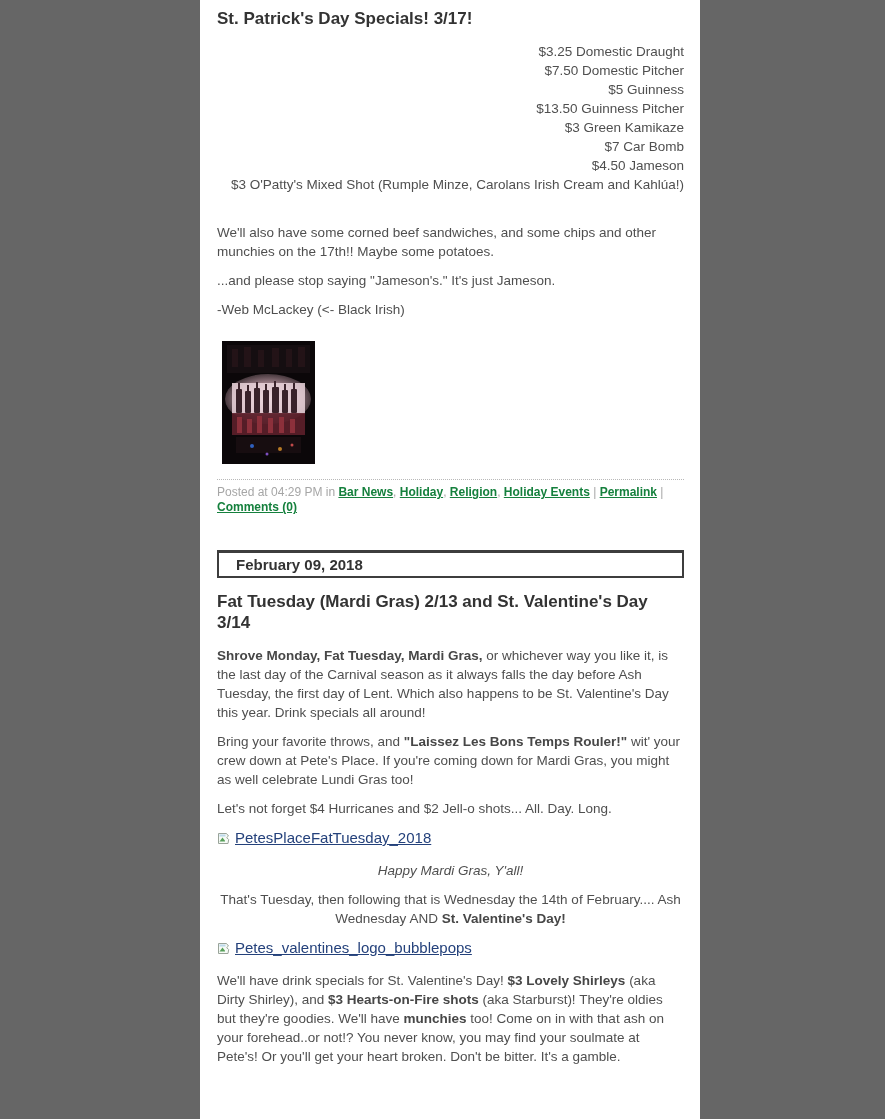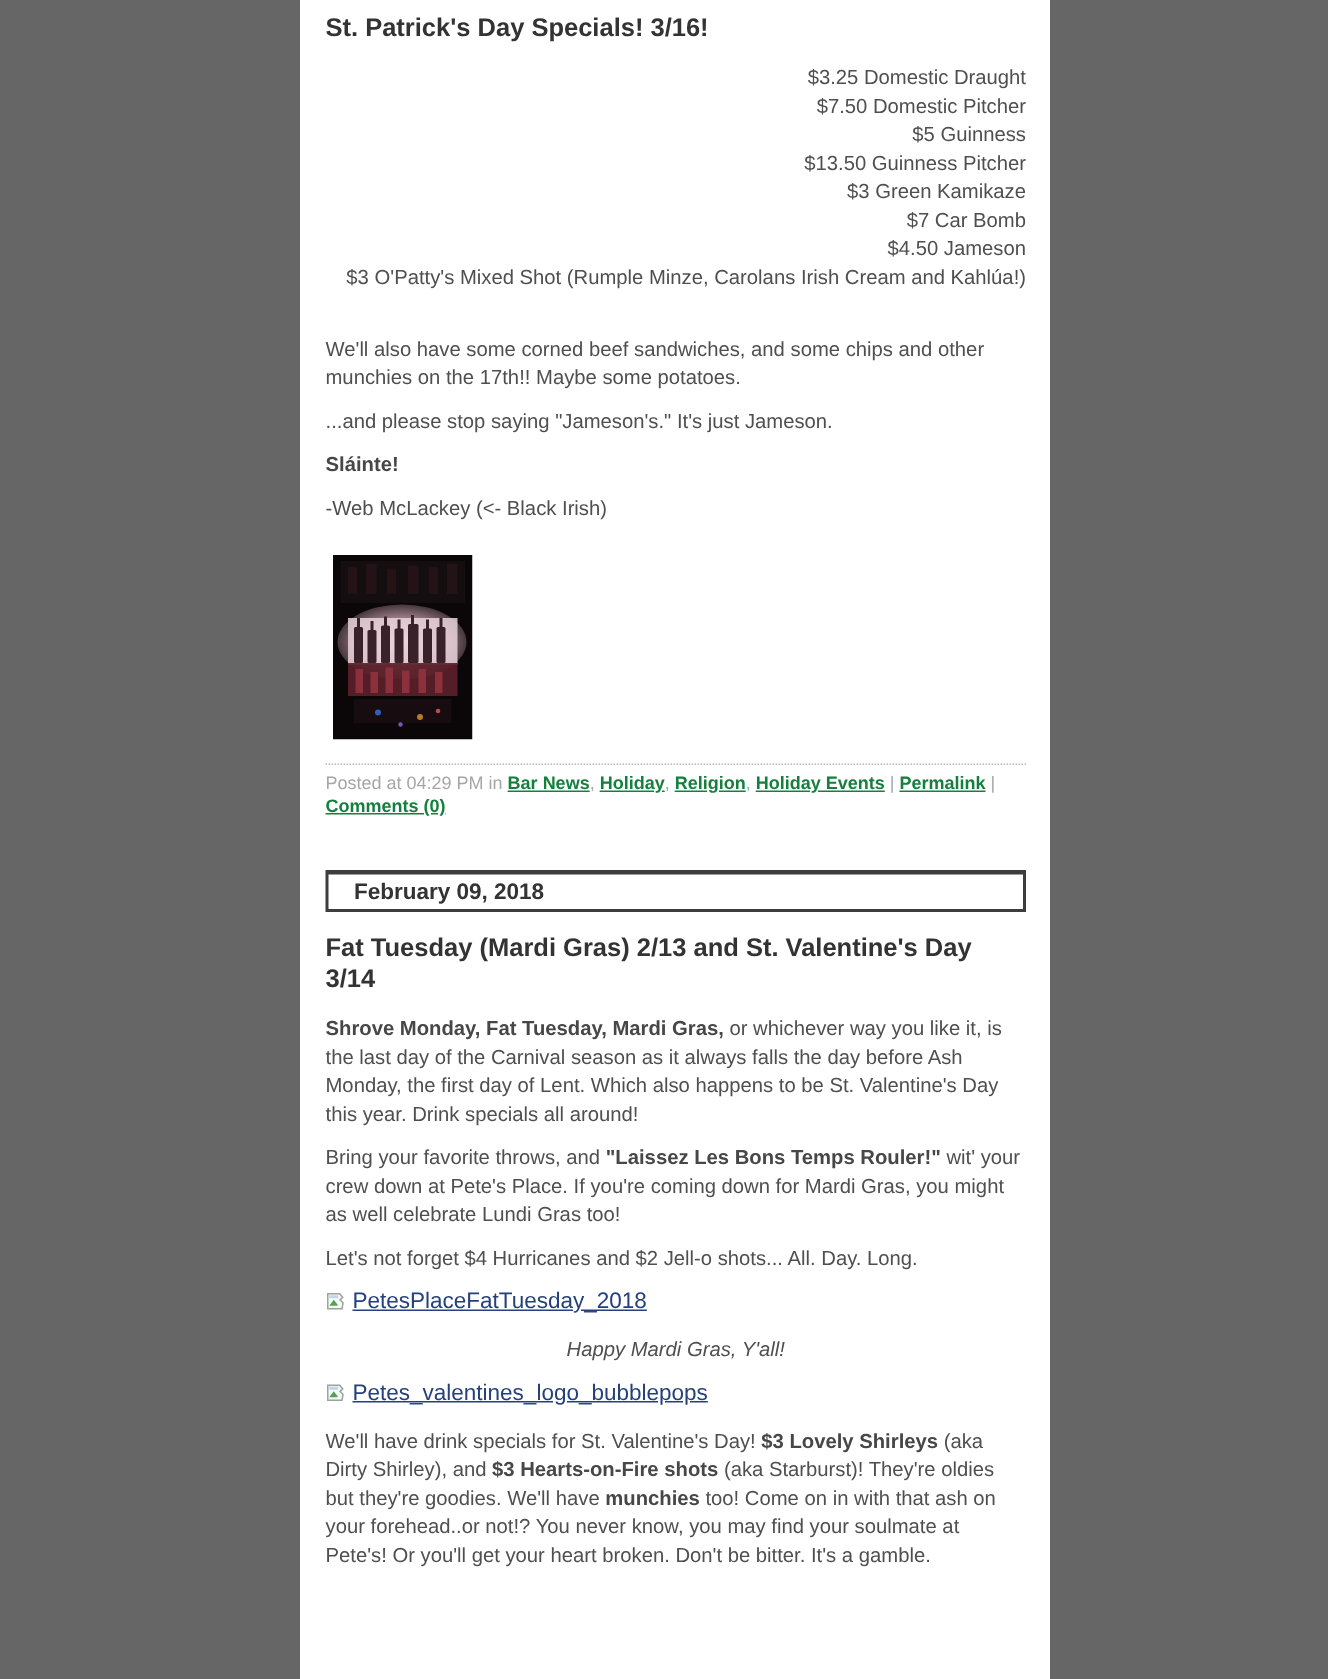--- a/index.html
+++ b/index.html
@@ -52,38 +52,37 @@
     color:#24417b; font-weight:normal; text-decoration:underline;
     font-size:15px; cursor:pointer;
   }
 </style>
 </head>
 <body>
 
 <div class="content-column">
 
   <article>
-    <h2 class="post-title">St. Patrick's Day Specials! 3/16!</h2>
+    <h2 class="post-title">St. Patrick's Day Specials! 3/17!</h2>
 
     <div>
       <div class="line">$3.25 Domestic Draught</div>
       <div class="line">$7.50 Domestic Pitcher</div>
       <div class="line">$5 Guinness</div>
       <div class="line">$13.50 Guinness Pitcher</div>
       <div class="line">$3 Green Kamikaze</div>
       <div class="line">$7 Car Bomb</div>
       <div class="line">$4.50 Jameson</div>
       <div class="line">$3 O'Patty's Mixed Shot (Rumple Minze, Carolans Irish Cream and Kahlúa!)</div>
     </div>
 
     <div class="spacer"></div>
 
     <p>We'll also have some corned beef sandwiches, and some chips and other munchies on the 17th!! Maybe some potatoes.</p>
     <p>...and please stop saying "Jameson's." It's just Jameson.</p>
-    <p class="bold">Sláinte!</p>
     <p>-Web McLackey (&lt;- Black Irish)</p>
 
     <span class="thumb">
       <svg width="93" height="123" viewBox="0 0 93 123">
         <defs>
           <radialGradient id="glow" cx="50%" cy="50%" r="62%">
             <stop offset="0%" stop-color="#f6e3ea"></stop>
             <stop offset="55%" stop-color="#cda6b2" stop-opacity="0.7"></stop>
             <stop offset="100%" stop-color="#cda6b2" stop-opacity="0"></stop>
           </radialGradient>
@@ -134,34 +133,35 @@
     </span>
 
     <div class="post-footer"><span class="muted">Posted at 04:29 PM in </span><a>Bar News</a><span class="muted">, </span><a>Holiday</a><span class="muted">, </span><a>Religion</a><span class="muted">, </span><a>Holiday Events</a><span class="muted"> | </span><a>Permalink</a><span class="muted"> | </span><a>Comments (0)</a></div>
   </article>
 
   <h3 class="date-header">February 09, 2018</h3>
 
   <article>
     <h2 class="post-title">Fat Tuesday (Mardi Gras) 2/13 and St. Valentine's Day 3/14</h2>
 
-    <p><strong>Shrove Monday, Fat Tuesday, Mardi Gras,</strong><span> or whichever way you like it, is the last day of the Carnival season as it always falls the day before Ash Monday, the first day of Lent. Which also happens to be St. Valentine's Day this year. Drink specials all around!</span></p>
+    <p><strong>Shrove Monday, Fat Tuesday, Mardi Gras,</strong><span> or whichever way you like it, is the last day of the Carnival season as it always falls the day before Ash Tuesday, the first day of Lent. Which also happens to be St. Valentine's Day this year. Drink specials all around!</span></p>
 
     <p><span>Bring your favorite throws, and </span><strong>"Laissez Les Bons Temps Rouler!"</strong><span> wit' your crew down at Pete's Place. If you're coming down for Mardi Gras, you might as well celebrate Lundi Gras too!</span></p>
 
     <p>Let's not forget $4 Hurricanes and $2 Jell-o shots... All. Day. Long.</p>
 
     <p class="img-link-line"><span class="broken-icon"><svg width="16" height="16" viewBox="0 0 16 16">
             <path d="M1.5 3.5 h8 l2 2.5 -1.8 1.6 2 2 -0.7 3.9 h-9.5 z" fill="#f6faf6" stroke="#9aa49a" stroke-width="1"></path>
             <path d="M2.5 11.5 l3-4 2.5 3.2 v0.8 z" fill="#57a05a"></path>
             <rect x="2.5" y="4.5" width="6" height="2" fill="#bcd8ea"></rect>
           </svg></span><a class="img-link">PetesPlaceFatTuesday_2018</a></p>
 
     <p class="center italic">Happy Mardi Gras, Y'all!</p>
 
+    <p class="center"><span>That's Tuesday, then following that is Wednesday the 14th of February.... Ash Wednesday AND </span><strong>St. Valentine's Day!</strong></p>
 
     <p class="img-link-line"><span class="broken-icon"><svg width="16" height="16" viewBox="0 0 16 16">
             <path d="M1.5 3.5 h8 l2 2.5 -1.8 1.6 2 2 -0.7 3.9 h-9.5 z" fill="#f6faf6" stroke="#9aa49a" stroke-width="1"></path>
             <path d="M2.5 11.5 l3-4 2.5 3.2 v0.8 z" fill="#57a05a"></path>
             <rect x="2.5" y="4.5" width="6" height="2" fill="#bcd8ea"></rect>
           </svg></span><a class="img-link">Petes_valentines_logo_bubblepops</a></p>
 
     <p><span>We'll have drink specials for St. Valentine's Day! </span><strong>$3 Lovely Shirleys</strong><span> (aka Dirty Shirley), and </span><strong>$3 Hearts-on-Fire shots</strong><span> (aka Starburst)! They're oldies but they're goodies. We'll have </span><strong>munchies</strong><span> too! Come on in with that ash on your forehead..or not!? You never know, you may find your soulmate at Pete's! Or you'll get your heart broken. Don't be bitter. It's a gamble.</span></p>
 
     <div class="spacer-double"></div>

